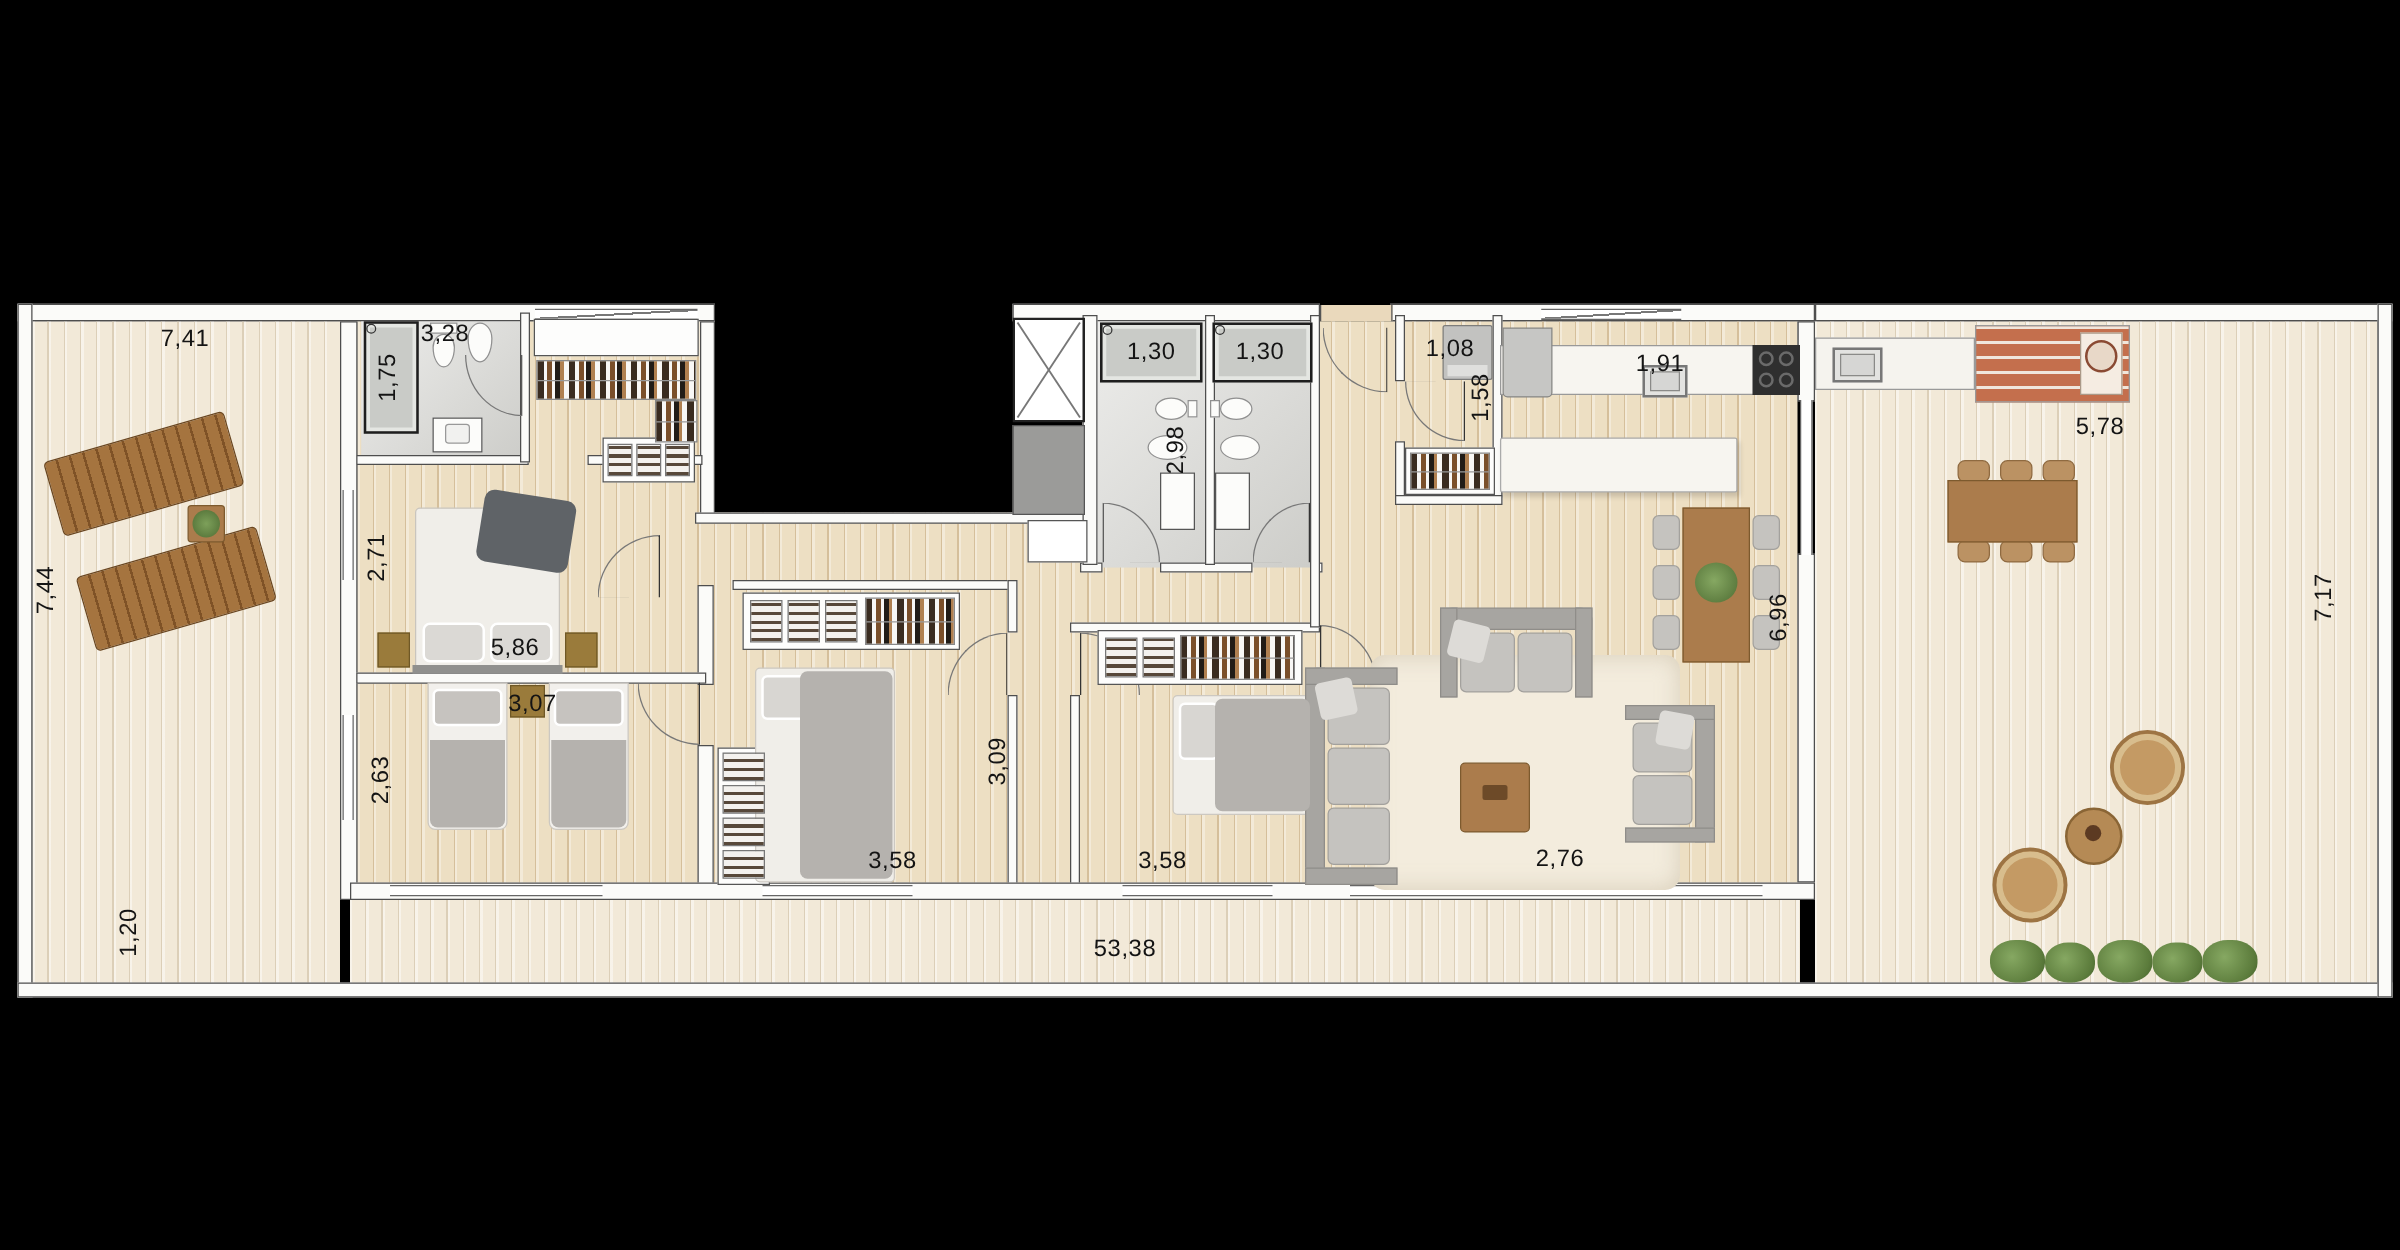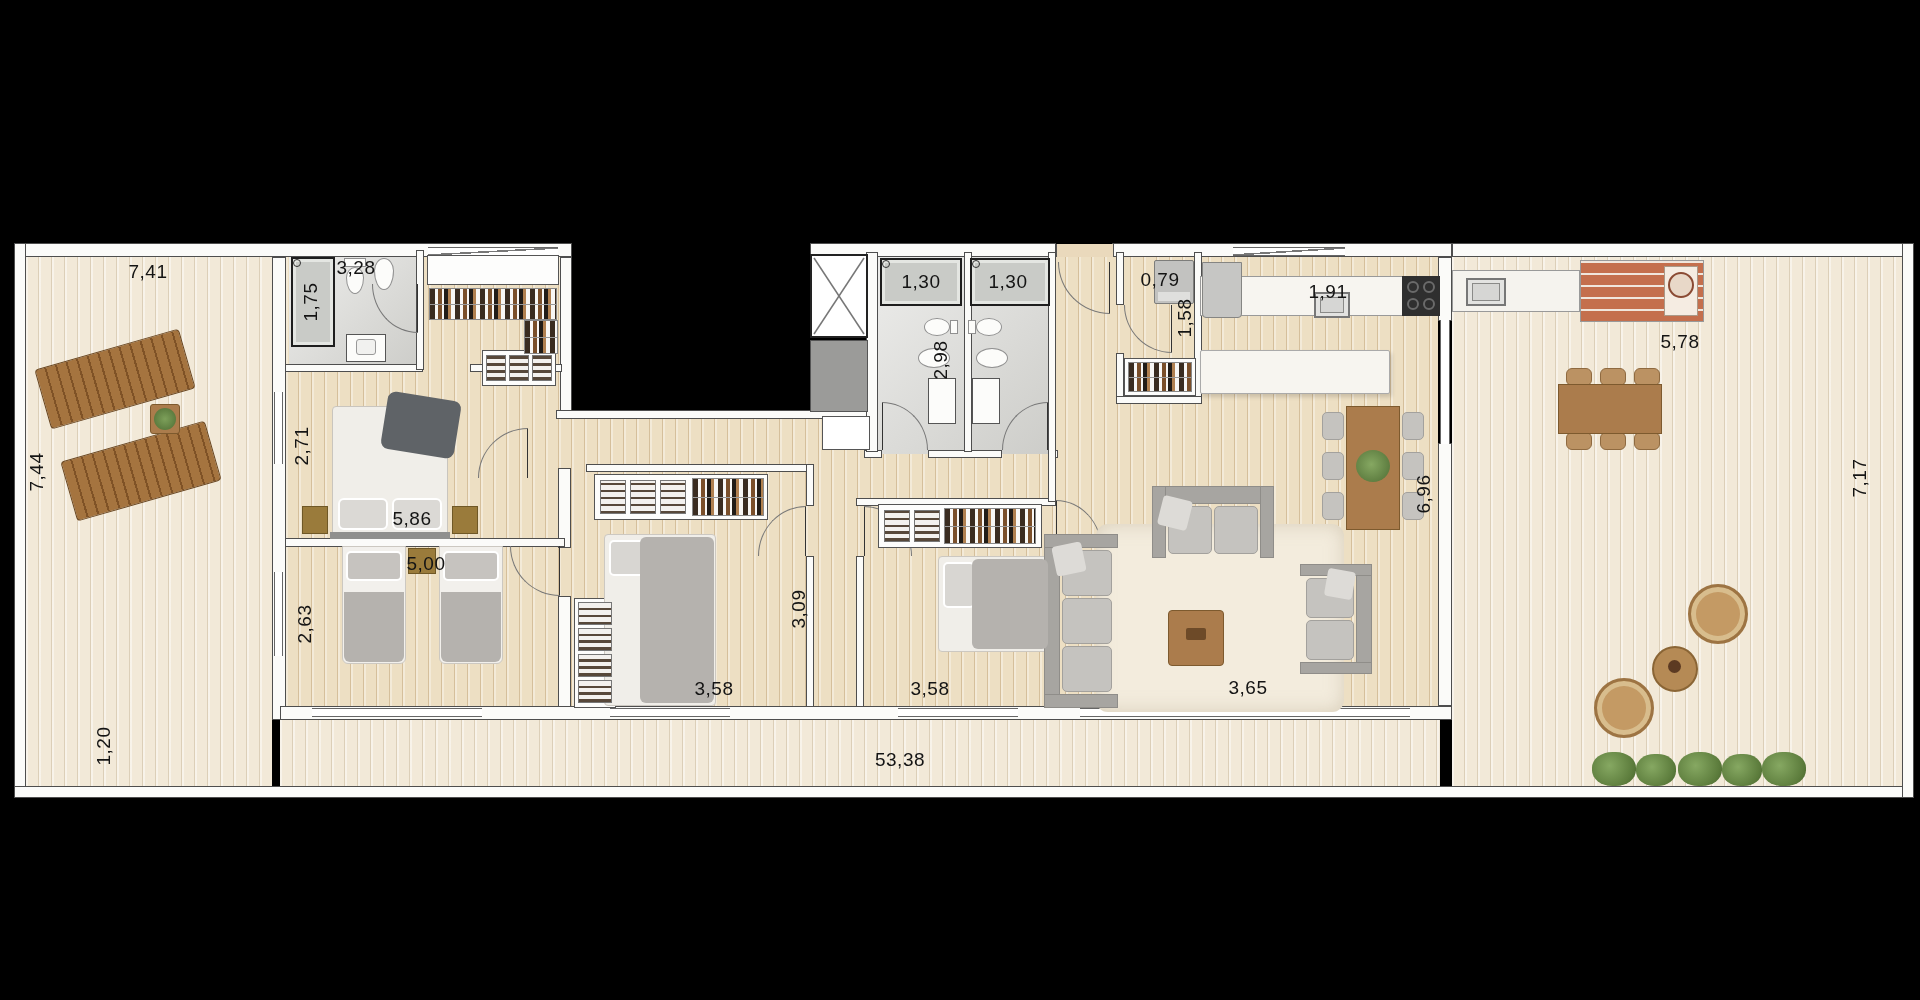--- a/index.html
+++ b/index.html
@@ -259,29 +259,29 @@
   <div class="a shrub" style="left:1762px;top:752px;width:44px;height:34px"></div>
 
   <div class="a dim" style="left:148px;top:272px">7,41</div>
   <div class="a dim v" style="left:37px;top:472px">7,44</div>
   <div class="a dim v" style="left:104px;top:746px">1,20</div>
   <div class="a dim" style="left:900px;top:760px">53,38</div>
   <div class="a dim v" style="left:311px;top:302px">1,75</div>
   <div class="a dim" style="left:356px;top:268px">3,28</div>
   <div class="a dim v" style="left:302px;top:446px">2,71</div>
   <div class="a dim" style="left:412px;top:519px">5,86</div>
-  <div class="a dim" style="left:426px;top:564px">5,00</div>
+  <div class="a dim" style="left:426px;top:564px">3,07</div>
   <div class="a dim v" style="left:305px;top:624px">2,63</div>
   <div class="a dim" style="left:714px;top:689px">3,58</div>
   <div class="a dim v" style="left:799px;top:609px">3,09</div>
   <div class="a dim" style="left:930px;top:689px">3,58</div>
   <div class="a dim v" style="left:941px;top:360px">2,98</div>
   <div class="a dim" style="left:921px;top:282px">1,30</div>
   <div class="a dim" style="left:1008px;top:282px">1,30</div>
-  <div class="a dim" style="left:1160px;top:280px">0,79</div>
+  <div class="a dim" style="left:1160px;top:280px">1,08</div>
   <div class="a dim v" style="left:1185px;top:318px">1,58</div>
   <div class="a dim" style="left:1328px;top:292px">1,91</div>
   <div class="a dim v" style="left:1424px;top:494px">6,96</div>
-  <div class="a dim" style="left:1248px;top:688px">3,65</div>
+  <div class="a dim" style="left:1248px;top:688px">2,76</div>
   <div class="a dim" style="left:1680px;top:342px">5,78</div>
   <div class="a dim v" style="left:1860px;top:478px">7,17</div>
 
 </div>
 
 </body></html>

